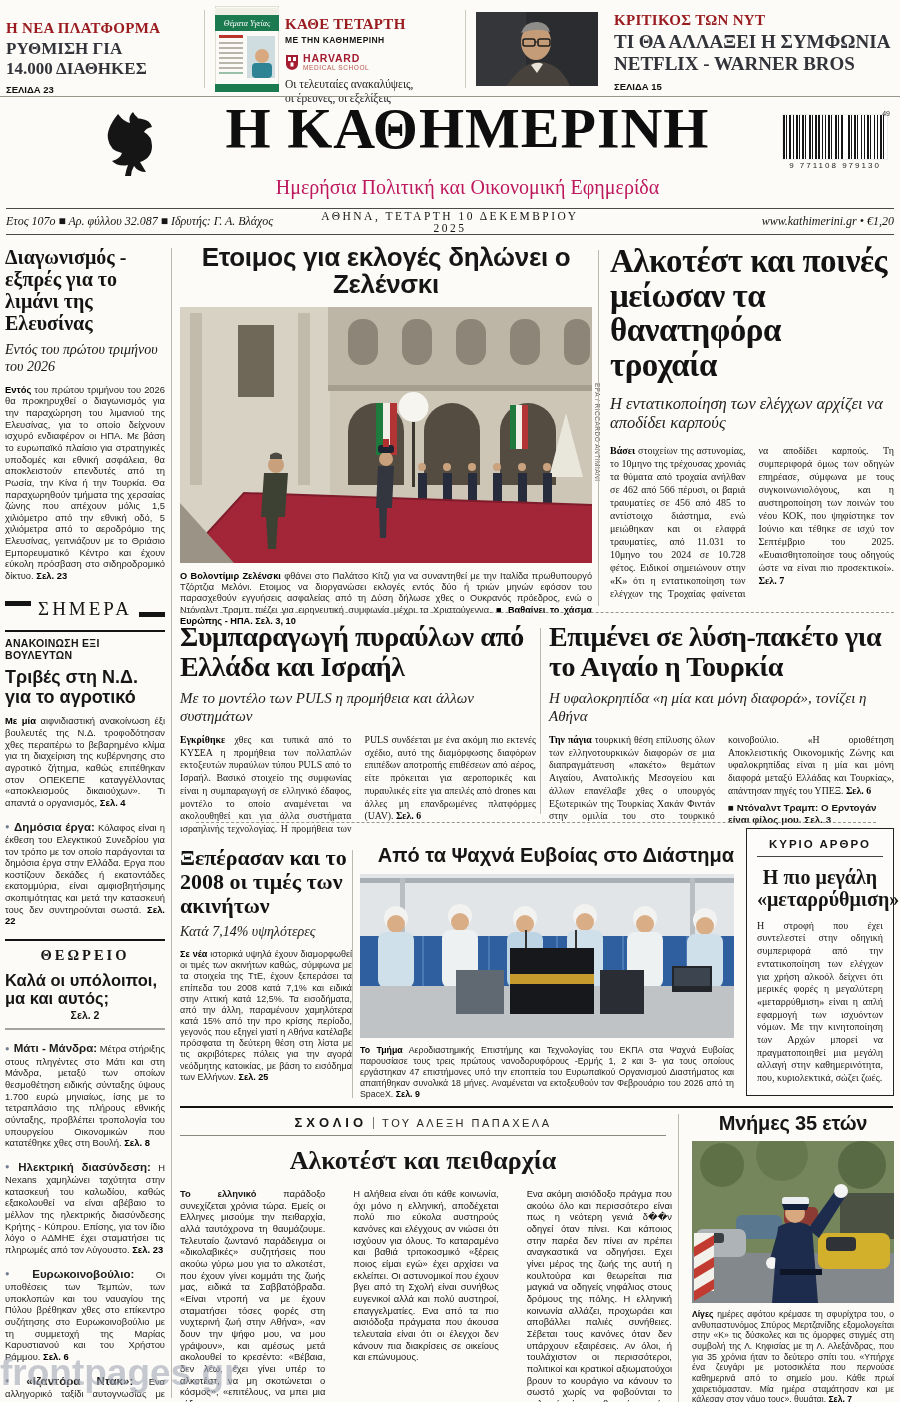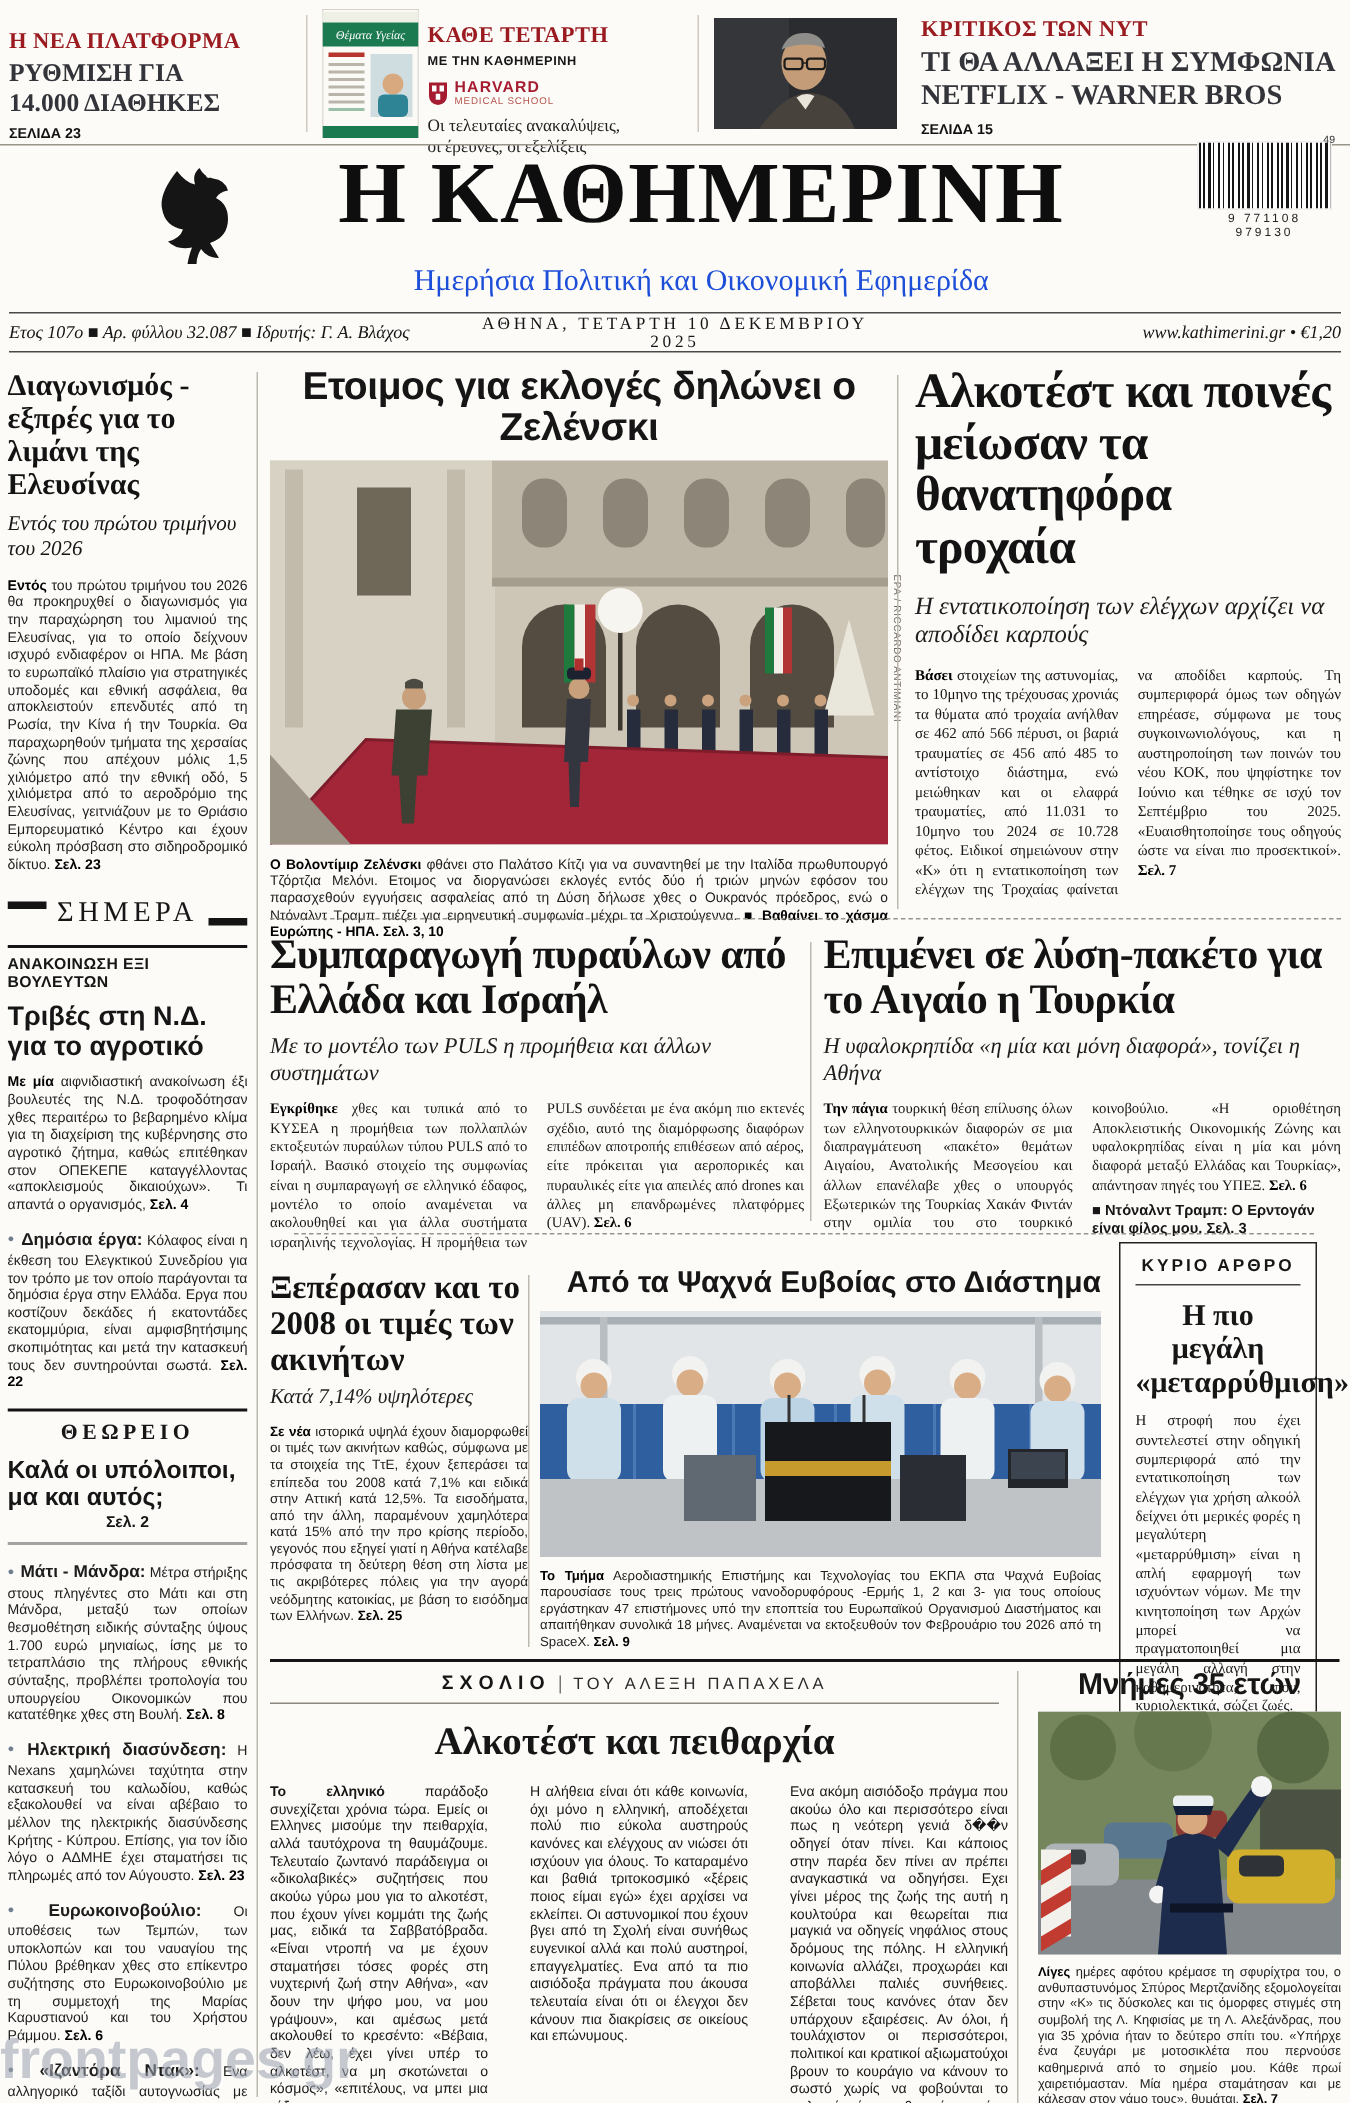--- a/index.html
+++ b/index.html
@@ -25,22 +25,22 @@
   .hv-sub{font:6.5px var(--sans);color:#b8564f;letter-spacing:.6px}
   .tb-weekly .lines{font:11.5px/1.25 var(--serif);color:#222;margin-top:6px}
   .tb-photo{width:124px;padding-top:8px}
   .tb-nyt{flex:1;padding:8px 0 0 14px}
   .tb-nyt .tb-title{font-size:19px}
   .toprule{position:absolute;left:0;right:0;top:96px;height:1px;background:#9a958b}
   
   .eagle{position:absolute;left:104px;top:106px}
   .mast-title{position:absolute;left:160px;right:125px;top:100px;text-align:center;
     font:bold 58px/1 var(--serif);color:#0e0e0e;letter-spacing:1px}
-  .mast-sub{position:absolute;left:160px;right:125px;top:176px;text-align:center;font:20px var(--serif);color:#1d4ed8}
-  .barcode-wrap{position:absolute;right:12px;top:94px;width:90px}
+  .mast-sub{position:absolute;left:160px;right:125px;top:176px;text-align:center;font:20px var(--serif);color:#be185d}
+  .barcode-wrap{position:absolute;right:12px;top:114px;width:106px}
   .bc-issue{position:absolute;right:-2px;top:-4px;font:7px var(--sans);color:#333}
   .bars{height:46px;background:repeating-linear-gradient(90deg,#151515 0 1.5px,#fff 1.5px 3px,#151515 3px 4px,#fff 4px 6.5px);border:1px solid #eee}
   .bc-num{font:8px var(--sans);letter-spacing:2px;text-align:center;margin-top:1px;color:#222}
   
   .infoline{position:absolute;left:6px;right:6px;top:208px;height:27px;border-top:1px solid #4a4a4a;border-bottom:1px solid #4a4a4a;display:flex;align-items:center;font-family:Liberation Serif, serif}
   .info-issue{width:34%;font-style:italic;font-size:12px}
   .info-date{width:32%;text-align:center;font-size:11.5px;letter-spacing:2.5px}
   .info-web{flex:1;text-align:right;font-style:italic;font-size:12px}
   .vline{position:absolute;width:1px;background:#bdb9b0}
   .dashed{position:absolute;border-top:1px dashed #98948b}
@@ -84,21 +84,21 @@
   .mid-title{font-size:28px;line-height:1.07;letter-spacing:-.4px}
   .mid-sub{margin-top:7px}
   .mid-body{font-size:9.8px}
   .related{font:bold 9.8px/1.3 var(--sans);margin-top:4px}
   .rea{position:absolute;left:180px;top:846px;width:172px;height:258px;overflow:hidden}
   .rea-title{font-size:22px;line-height:1.08}
   .rea-sub{font-size:14px;margin:7px 0 8px}
   .spc{position:absolute;left:360px;top:844px;width:374px;height:262px;overflow:hidden}
   .spc-title{font:bold 20px/1.1 var(--sans);text-align:right;margin-bottom:7px}
   .spc-cap{margin-top:7px;font-size:8.8px}
-  .kyr{position:absolute;left:746px;top:828px;width:132px;border:1.5px solid #222;background:#fdfcfa;padding:9px 10px 10px}
+  .kyr{position:absolute;left:746px;top:828px;width:148px;border:1.5px solid #222;background:#fdfcfa;padding:9px 10px 10px}
   .kyr-label{text-align:center;font:bold 11.5px var(--sans);letter-spacing:2px;border-bottom:1px solid #444;padding-bottom:6px}
   .kyr-title{font:bold 20px/1.12 var(--serif);text-align:center;margin:9px 0 9px}
   .kyr-body{font:10px/1.27 var(--serif);text-align:justify}
   
   .sch-toprule{position:absolute;left:180px;right:7px;top:1106px;height:2px;background:#141414}
   .sch-head{position:absolute;left:180px;top:1113px;width:486px;text-align:center}
   .sch-head .lbl{font:bold 13px var(--sans);letter-spacing:4px}
   .sch-head .by{font:11px var(--sans);letter-spacing:2.5px;color:#2a2a2a;border-left:1px solid #777;padding-left:8px;margin-left:6px}
   .sch-midrule{position:absolute;left:180px;top:1135px;width:486px;height:1px;background:#8c8880}
   .sch-title{position:absolute;left:180px;top:1146px;width:486px;text-align:center;font:bold 26px var(--serif)}

